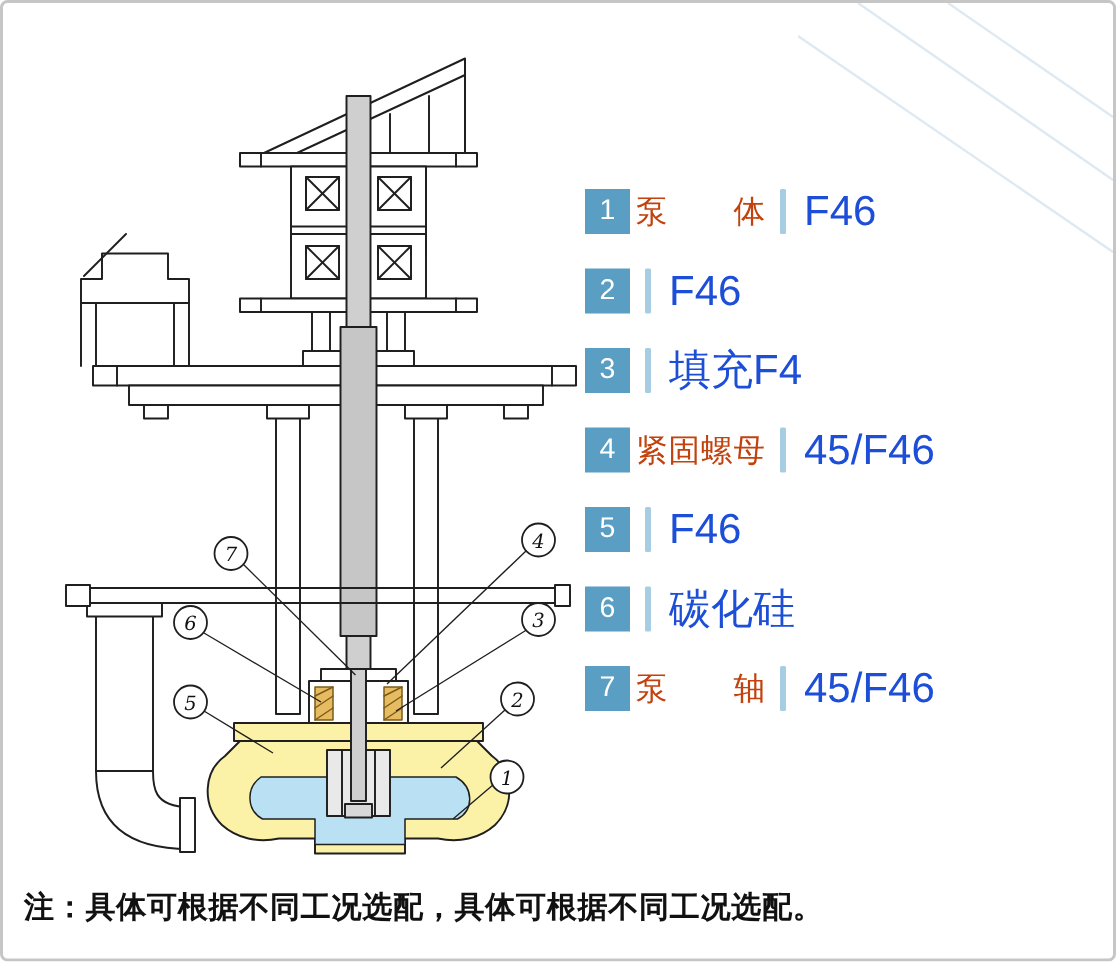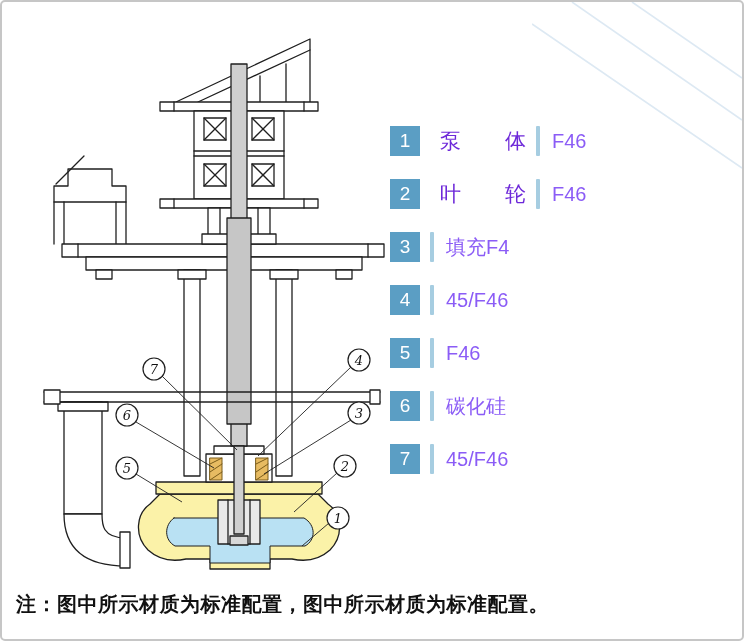--- a/index.html
+++ b/index.html
@@ -21,30 +21,30 @@
   }
   .row{display:flex;align-items:center;height:30px;}
   .numbox{
     width:30px;height:30px;
     background:#5b9ec4;color:#ffffff;
     font-size:19px;line-height:30px;text-align:center;
     display:flex;align-items:center;justify-content:center;
     flex:0 0 auto;
   }
   .label{
-    width:86px;margin-left:20px;
-    font-size:21px;color:#6d28d9;
+    width:86px;margin-left:4px;
+    font-size:21px;color:#c2410c;
     text-align:justify;text-align-last:justify;
     flex:0 0 auto;white-space:nowrap;overflow:hidden;
   }
   .bar{
     width:4px;height:30px;border-radius:1px;
     background:#a6cde1;margin:0 12px 0 10px;flex:0 0 auto;
   }
-  .value{font-size:20px;color:#8b5cf6;white-space:nowrap;}
+  .value{font-size:28px;color:#1d4ed8;white-space:nowrap;}
   .note{
     position:absolute;left:14px;top:589px;z-index:2;
     font-size:20px;font-weight:bold;color:#111;
     letter-spacing:0.5px;white-space:nowrap;
   }
 </style>
 </head>
 <body>
 
 <div class="page">
@@ -178,46 +178,47 @@
 
   <div class="parts">
     <div class="row">
       <div class="numbox">1</div>
       <div class="label">泵体</div>
       <div class="bar"></div>
       <div class="value">F46</div>
     </div>
     <div class="row">
       <div class="numbox">2</div>
-      <div class="label">叶轮</div>
       <div class="bar"></div>
       <div class="value">F46</div>
     </div>
     <div class="row">
       <div class="numbox">3</div>
       <div class="bar"></div>
       <div class="value">填充F4</div>
     </div>
     <div class="row">
       <div class="numbox">4</div>
+      <div class="label">紧固螺母</div>
       <div class="bar"></div>
       <div class="value">45/F46</div>
     </div>
     <div class="row">
       <div class="numbox">5</div>
       <div class="bar"></div>
       <div class="value">F46</div>
     </div>
     <div class="row">
       <div class="numbox">6</div>
       <div class="bar"></div>
       <div class="value">碳化硅</div>
     </div>
     <div class="row">
       <div class="numbox">7</div>
+      <div class="label">泵轴</div>
       <div class="bar"></div>
       <div class="value">45/F46</div>
     </div>
   </div>
 
-  <div class="note">注：图中所示材质为标准配置，图中所示材质为标准配置。</div>
+  <div class="note">注：具体可根据不同工况选配，具体可根据不同工况选配。</div>
 
 </div>
 
 </body></html>

